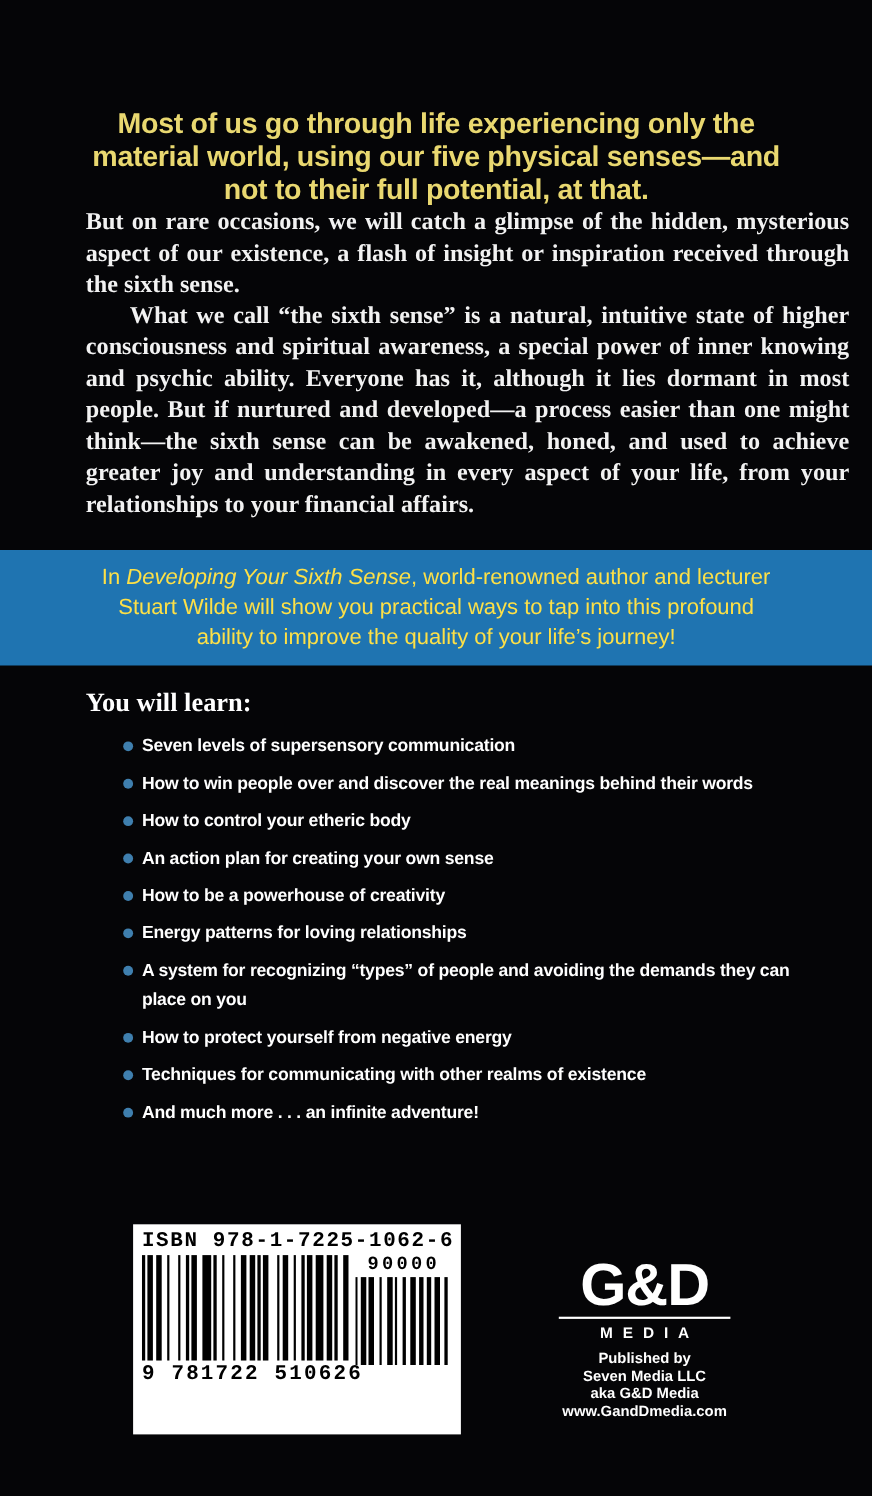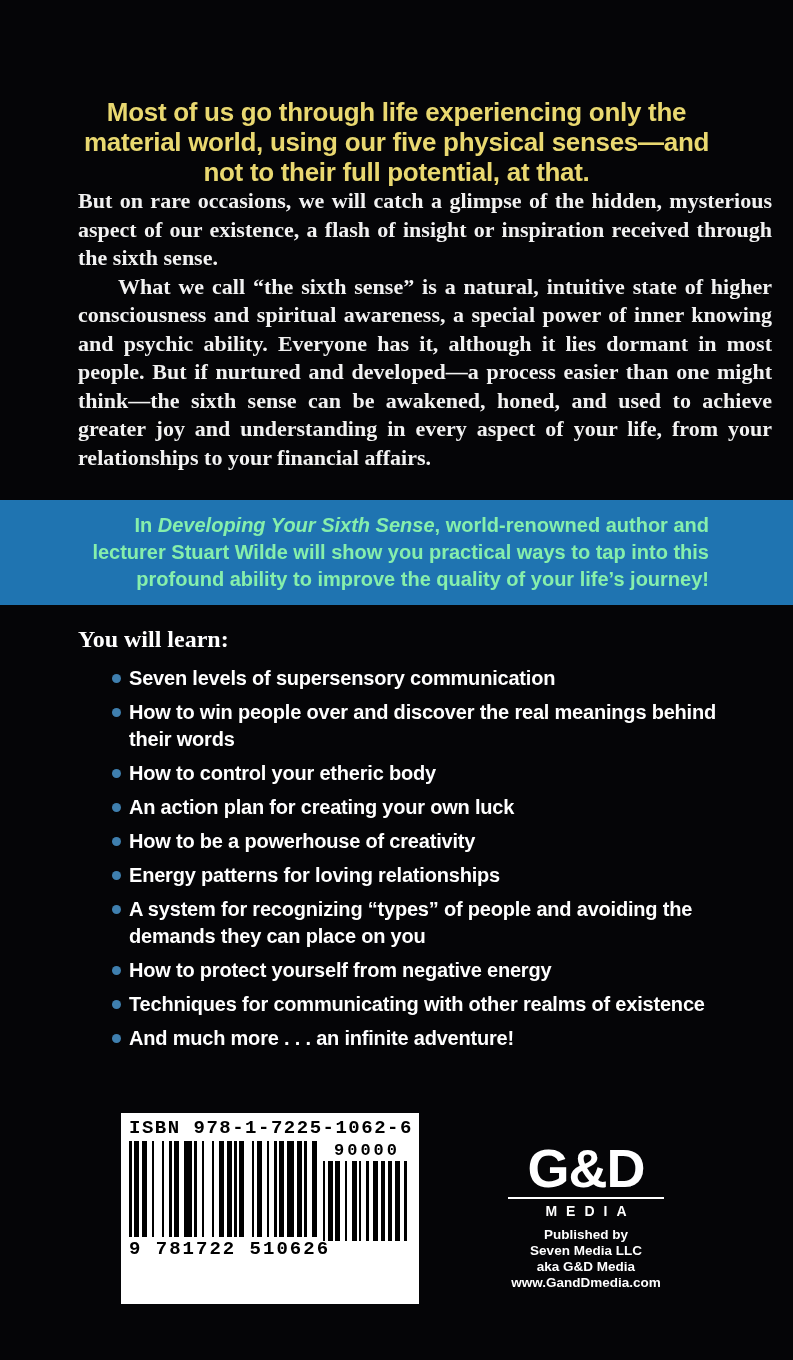--- a/index.html
+++ b/index.html
@@ -37,38 +37,38 @@
   .body-copy p{margin:0;}
   .body-copy p.indented{text-indent:40px;}
 
   
   .banner{
     position:absolute;top:500px;left:0;width:793px;height:105px;
     background:var(--banner_blue);
     display:flex;align-items:center;justify-content:center;
   }
   .banner-text{
-    width:625px;text-align:right;color:#86efac;
-    font-weight:bold;font-size:20px;line-height:27px;
+    width:625px;text-align:center;color:#fde047;
+    font-weight:normal;font-size:20px;line-height:27px;
   }
 
   
   .learn-heading{
     position:absolute;top:626px;left:78px;
     color:#ffffff;font-family:"Liberation Serif",serif;
     font-weight:bold;font-size:24px;
   }
 
   .bullets{
     position:absolute;top:665px;left:112px;width:614px;
     list-style:none;margin:0;padding:0;
   }
   .bullets li{
     position:relative;padding-left:17px;margin-bottom:7px;
-    color:#ffffff;font-weight:bold;font-size:20px;line-height:27px;
+    color:#ffffff;font-weight:bold;font-size:16px;line-height:27px;
     letter-spacing:-0.2px;
   }
   .bullets li::before{
     content:"";position:absolute;left:0;top:9px;
     width:9px;height:9px;border-radius:50%;
     background:var(--bullet_blue);
   }
 
   
   .barcode-box{
@@ -120,21 +120,21 @@
   <div class="banner">
     <div class="banner-text"><span>In </span><em>Developing Your Sixth Sense</em><span>, world-renowned author and lecturer Stuart Wilde will show you practical ways to tap into this profound ability to improve the quality of your life’s journey!</span></div>
   </div>
 
   <div class="learn-heading">You will learn:</div>
 
   <ul class="bullets">
     <li>Seven levels of supersensory communication</li>
     <li>How to win people over and discover the real meanings behind their words</li>
     <li>How to control your etheric body</li>
-    <li>An action plan for creating your own luck</li>
+    <li>An action plan for creating your own sense</li>
     <li>How to be a powerhouse of creativity</li>
     <li>Energy patterns for loving relationships</li>
     <li>A system for recognizing “types” of people and avoiding the demands they can place on you</li>
     <li>How to protect yourself from negative energy</li>
     <li>Techniques for communicating with other realms of existence</li>
     <li>And much more . . . an infinite adventure!</li>
   </ul>
 
   <div class="barcode-box">
     <div class="isbn-row">ISBN 978-1-7225-1062-6</div>

